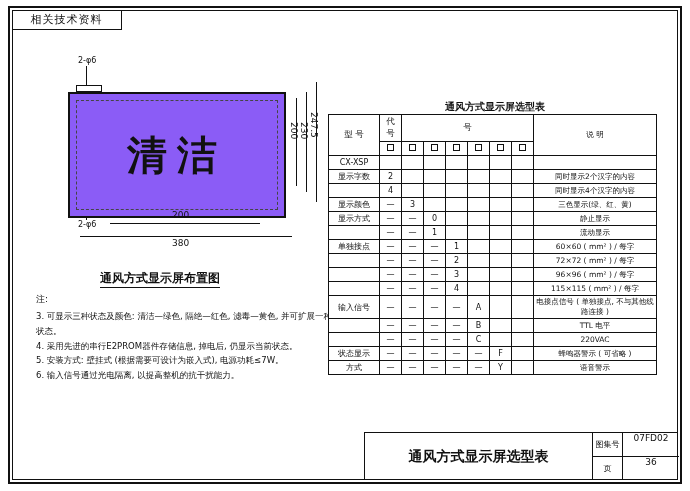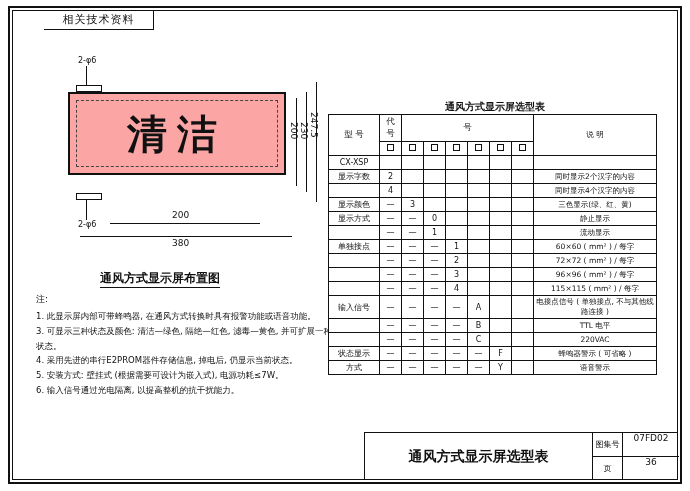--- a/index.html
+++ b/index.html
@@ -25,30 +25,29 @@
     border:1px solid #111;box-sizing:border-box;
   }
   
   .header-tab{
     position:absolute;left:12px;top:10px;width:110px;height:20px;
     border-right:1px solid #111;border-bottom:1px solid #111;
     box-sizing:border-box;
     display:flex;align-items:center;justify-content:center;
     font-size:11px;font-family:"DejaVu Sans","Liberation Sans",sans-serif;
     letter-spacing:1px;
-    margin-left:32px;
   }
 
   
   .drawing{
     position:absolute;left:50px;top:60px;width:270px;height:200px;
   }
   .panel-outer{
-    position:absolute;left:18px;top:32px;width:218px;height:83px;
-    border:2px solid #111;box-sizing:border-box;background:#fca5a5;
+    position:absolute;left:18px;top:32px;width:218px;height:126px;
+    border:2px solid #111;box-sizing:border-box;background:#8b5cf6;
   }
   .panel-inner{
     position:absolute;left:6px;top:6px;right:6px;bottom:6px;
     border:1px dashed #444;box-sizing:border-box;
     display:flex;align-items:center;justify-content:center;
   }
   .panel-text{
     font-family:"DejaVu Sans","Liberation Sans",sans-serif;
     font-size:40px;font-weight:bold;letter-spacing:10px;
     line-height:1;
@@ -187,21 +186,20 @@
     <div class="dim-vert" style="left:249px;top:62px;">230</div>
     <div class="dim-vert" style="left:259px;top:52px;">247.5</div>
   </div>
 
   <div class="caption">
     <span class="u">通风方式显示屏布置图</span>
   </div>
 
   <div class="notes">
     <p class="n-title">注:</p>
-    <p>1. 此显示屏内部可带蜂鸣器, 在通风方式转换时具有报警功能或语音功能。</p>
     <p>3. 可显示三种状态及颜色: 清洁—绿色, 隔绝—红色, 滤毒—黄色, 并可扩展一种状态。</p>
     <p>4. 采用先进的串行E2PROM器件存储信息, 掉电后, 仍显示当前状态。</p>
     <p>5. 安装方式: 壁挂式 (根据需要可设计为嵌入式), 电源功耗≤7W。</p>
     <p>6. 输入信号通过光电隔离, 以提高整机的抗干扰能力。</p>
   </div>
 
   <div class="tbl-title">通风方式显示屏选型表</div>
 
   <table class="sel">
     <tbody>

